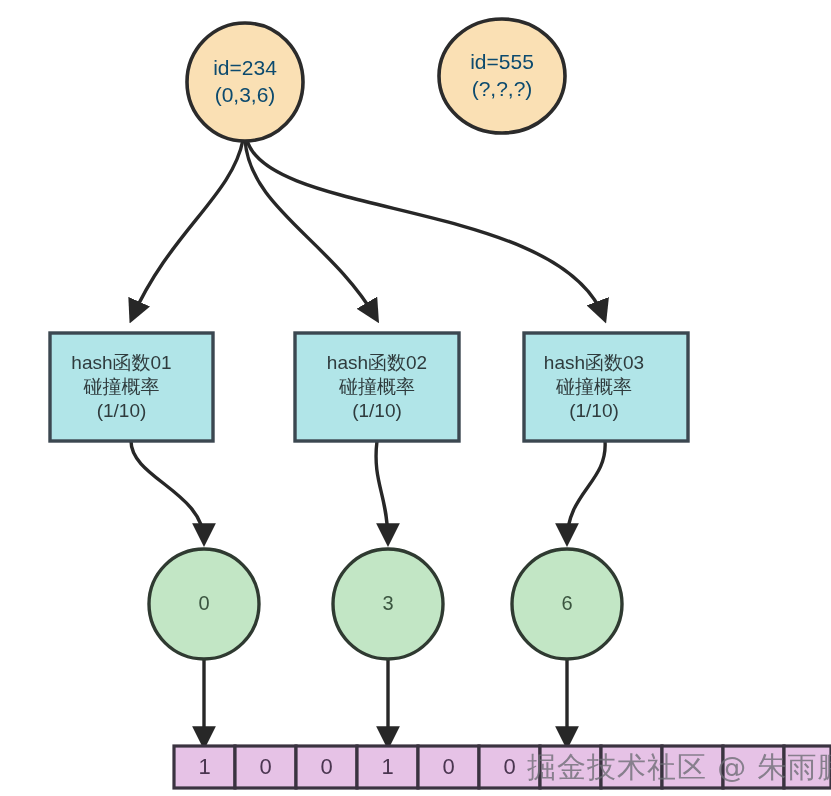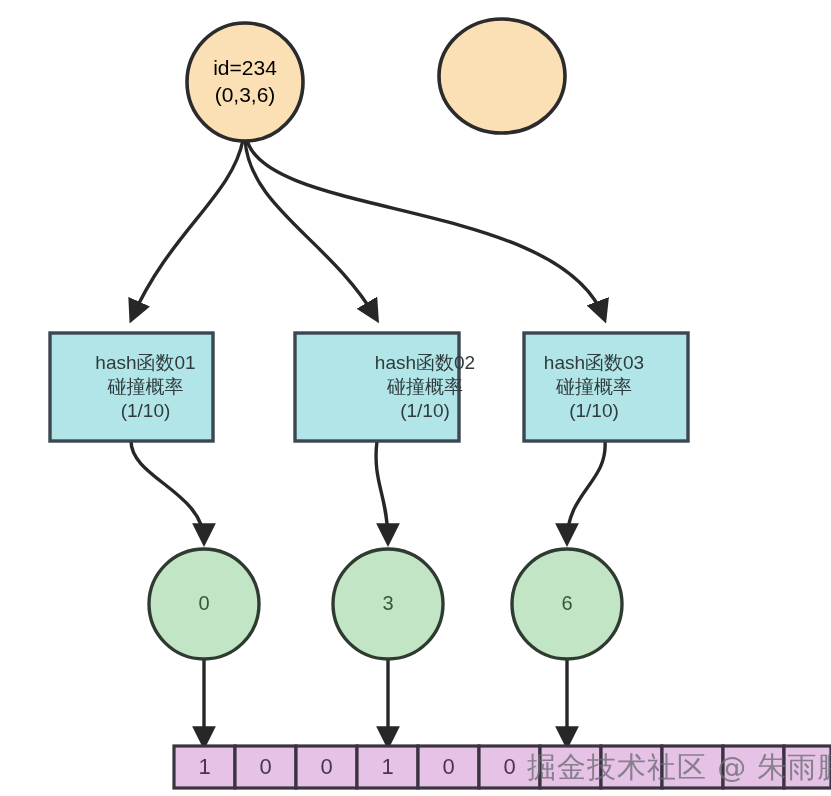--- a/index.html
+++ b/index.html
@@ -16,21 +16,21 @@
     position:absolute;
     display:flex;
     flex-direction:column;
     align-items:center;
     justify-content:center;
     text-align:center;
     color:#3d3a33;
     pointer-events:none;
     line-height:1.28;
   }
-  .oval-label{font-size:21px;color:#000000;}
+  .oval-label{font-size:21px;color:#0c4a6e;}
   .box-label{font-size:19px;color:#2f3b3d;}
   .circ-label{font-size:20px;color:#3b5540;}
   .cell-label{font-size:22px;color:#4a3550;}
   .watermark{
     position:absolute;
     left:527px;top:748px;
     width:304px;height:40px;
     display:flex;align-items:center;
     font-size:29px;
     color:#6d6d75;
@@ -93,27 +93,31 @@
       <rect x="662" y="746" width="61" height="42" fill="#e6c2e6" stroke="#3a3340" stroke-width="3.2"></rect>
       <rect x="723" y="746" width="61" height="42" fill="#e6c2e6" stroke="#3a3340" stroke-width="3.2"></rect>
       <rect x="784" y="746" width="47" height="42" fill="#e6c2e6" stroke="#3a3340" stroke-width="3.2"></rect>
     </g>
   </svg>
 
   <div class="node-text oval-label" style="left:187px;top:23px;width:116px;height:118px;">
     <span>id=234</span>
     <span>(0,3,6)</span>
   </div>
+  <div class="node-text oval-label" style="left:439px;top:19px;width:126px;height:114px;">
+    <span>id=555</span>
+    <span>(?,?,?)</span>
+  </div>
 
-  <div class="node-text box-label" style="left:64px;top:333px;width:163px;height:108px;justify-content:center;">
+  <div class="node-text box-label" style="left:40px;top:333px;width:163px;height:108px;justify-content:center;">
     <span>hash函数01</span>
     <span>碰撞概率</span>
     <span>(1/10)</span>
   </div>
-  <div class="node-text box-label" style="left:295px;top:333px;width:164px;height:108px;padding-left:48px;">
+  <div class="node-text box-label" style="left:295px;top:333px;width:164px;height:108px;">
     <span>hash函数02</span>
     <span>碰撞概率</span>
     <span>(1/10)</span>
   </div>
   <div class="node-text box-label" style="left:524px;top:333px;width:140px;height:108px;">
     <span>hash函数03</span>
     <span>碰撞概率</span>
     <span>(1/10)</span>
   </div>
 

